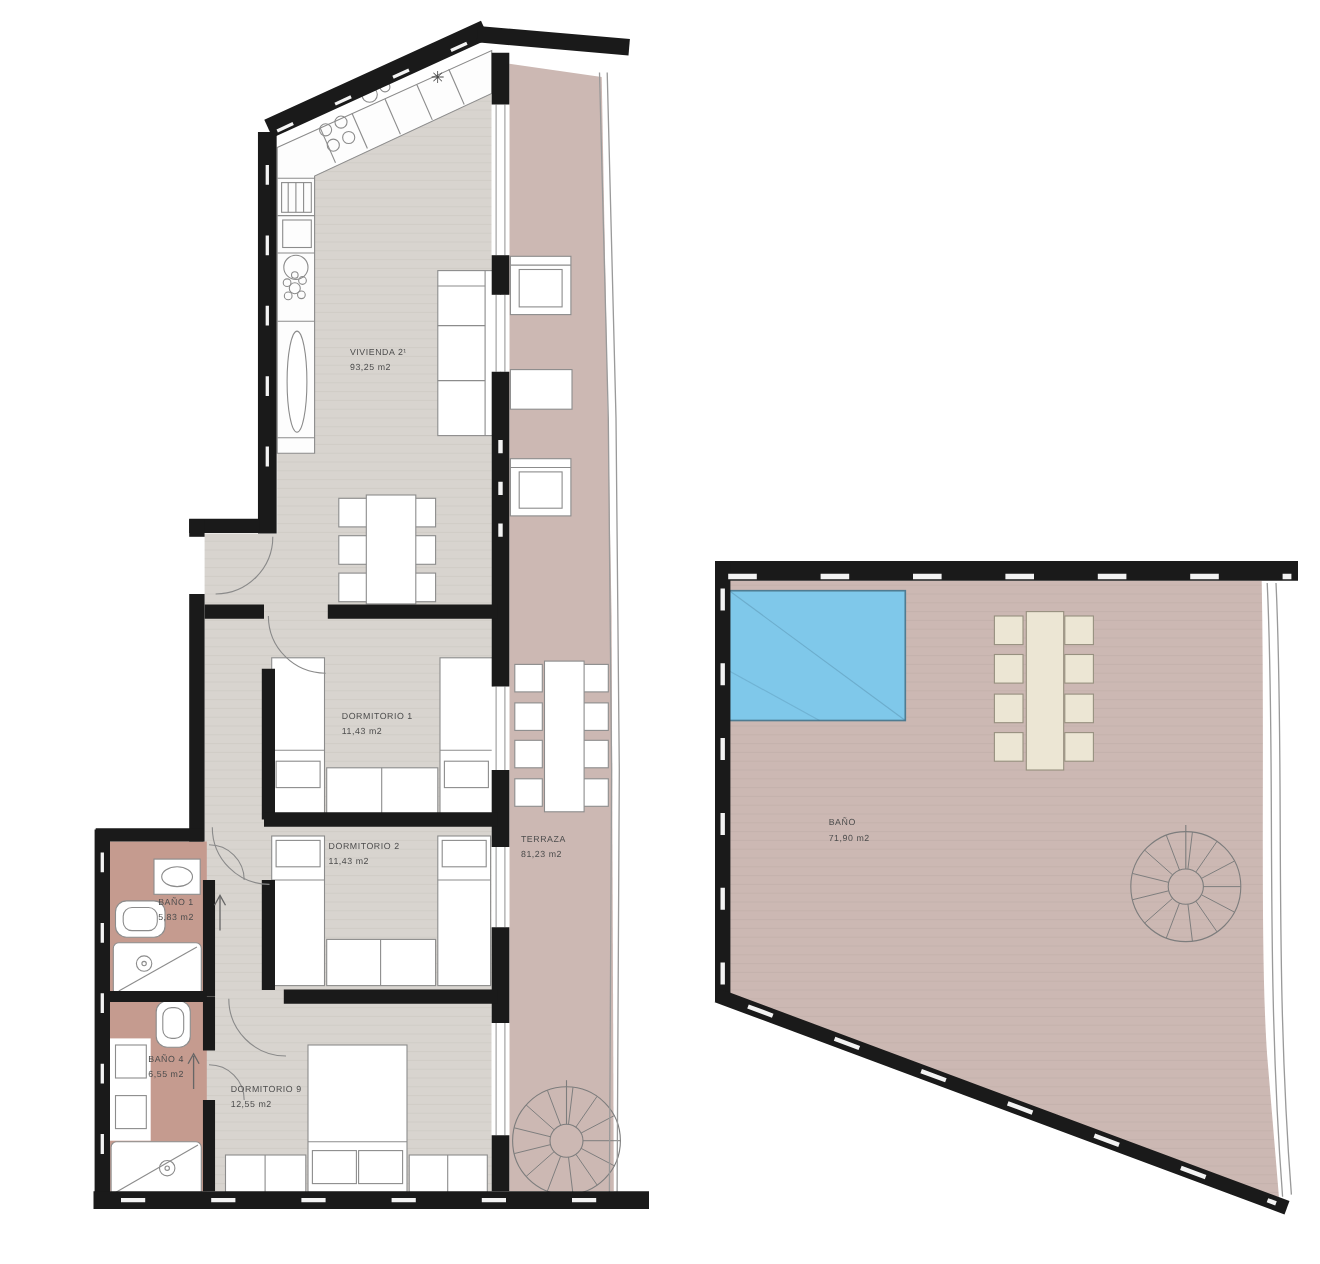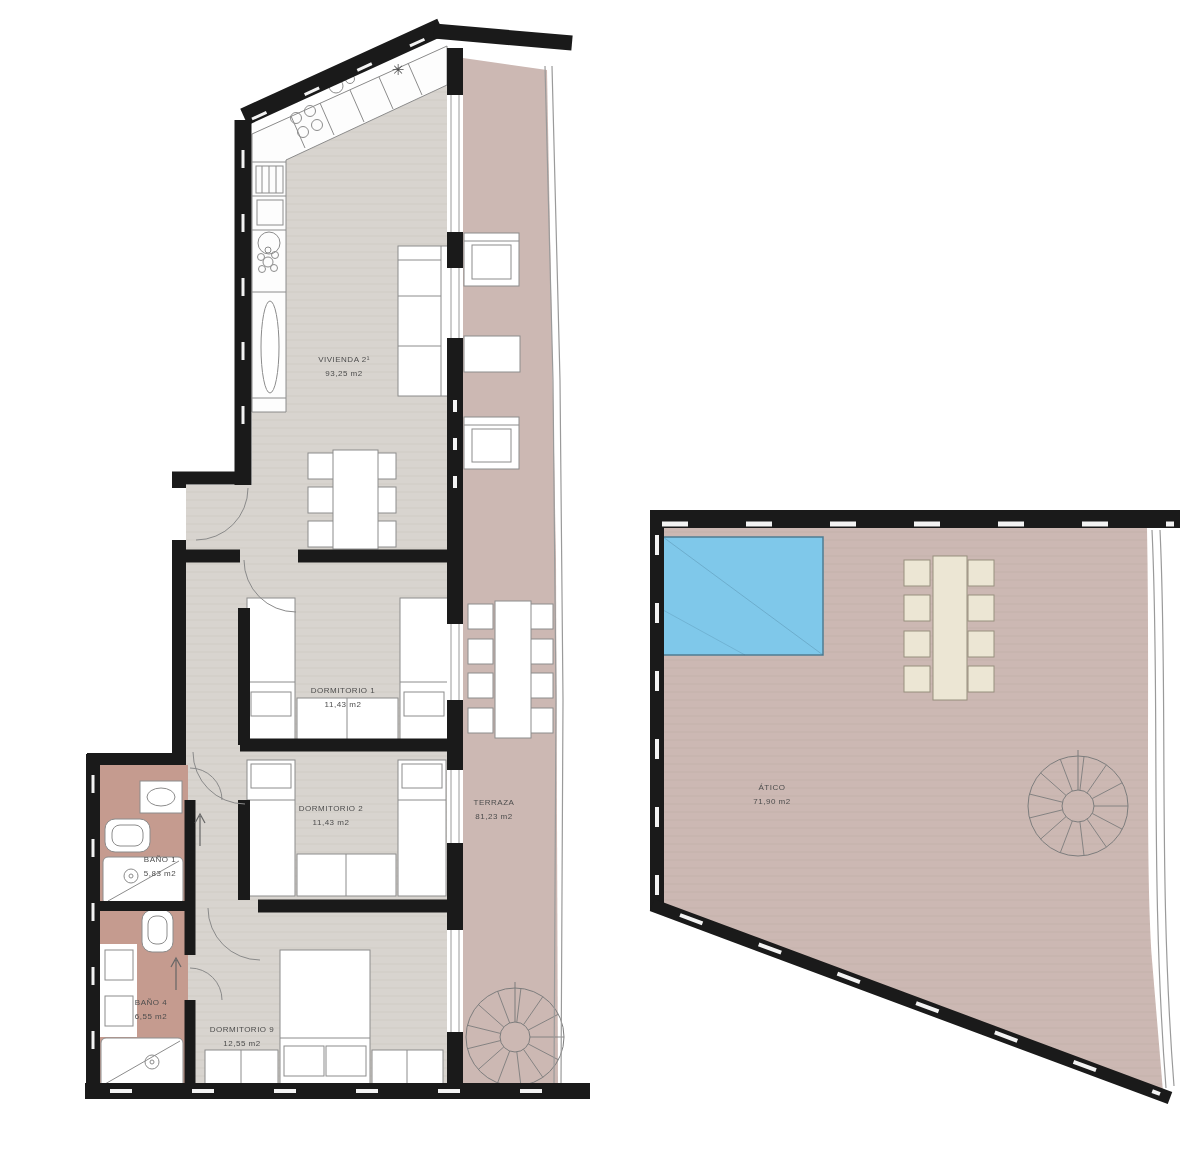--- a/index.html
+++ b/index.html
@@ -13,22 +13,22 @@
   .bath{fill:var(--bath);}
   .pool{fill:var(--pool);stroke:#4f7c92;stroke-width:1.5;}
   .unit{fill:#fdfdfd;stroke:#8c8c8c;stroke-width:1;}
   .fu{fill:#ffffff;stroke:var(--line);stroke-width:1;}
   .fuc{fill:var(--cream);stroke:#97907f;stroke-width:1;}
   .ln{stroke:var(--line);stroke-width:1;fill:none;}
   .arc{stroke:#8a8a8a;stroke-width:1;fill:none;}
   .rail{stroke:#9a9a9a;stroke-width:1.2;fill:none;}
   .glz{stroke:#9a9a9a;stroke-width:1;fill:none;}
   .wdash{stroke:#ffffff;fill:none;opacity:.95;}
-  .room-label{position:absolute;transform:translate(-50%,-50%);text-align:center;
-      font-size:8px;line-height:1.7;letter-spacing:.5px;color:var(--label_text,#4d4d4d);white-space:nowrap;margin-top:40px;}
+  .room-label{position:absolute;transform:translate(-50%,-50%);
+      font-size:8px;line-height:1.7;letter-spacing:.5px;color:var(--label_text,#4d4d4d);white-space:nowrap;}
   .room-label span{display:block;}
 </style>
 </head>
 <body>
 
 <div class="stage">
 
 <svg width="1200" height="1149" viewBox="0 0 1200 1149" xmlns="http://www.w3.org/2000/svg">
   <defs>
     <pattern id="wd" width="220" height="8" patternUnits="userSpaceOnUse">
@@ -378,17 +378,17 @@
 </div>
 <div class="room-label" style="left:151px;top:970px">
   <span>BAÑO 4</span>
   <span>6,55 m2</span>
 </div>
 <div class="room-label" style="left:494px;top:770px">
   <span>TERRAZA</span>
   <span>81,23 m2</span>
 </div>
 <div class="room-label" style="left:772px;top:755px">
-  <span>ÁTICO</span>
+  <span>BAÑO</span>
   <span>71,90 m2</span>
 </div>
 
 </div>
 
 </body></html>

